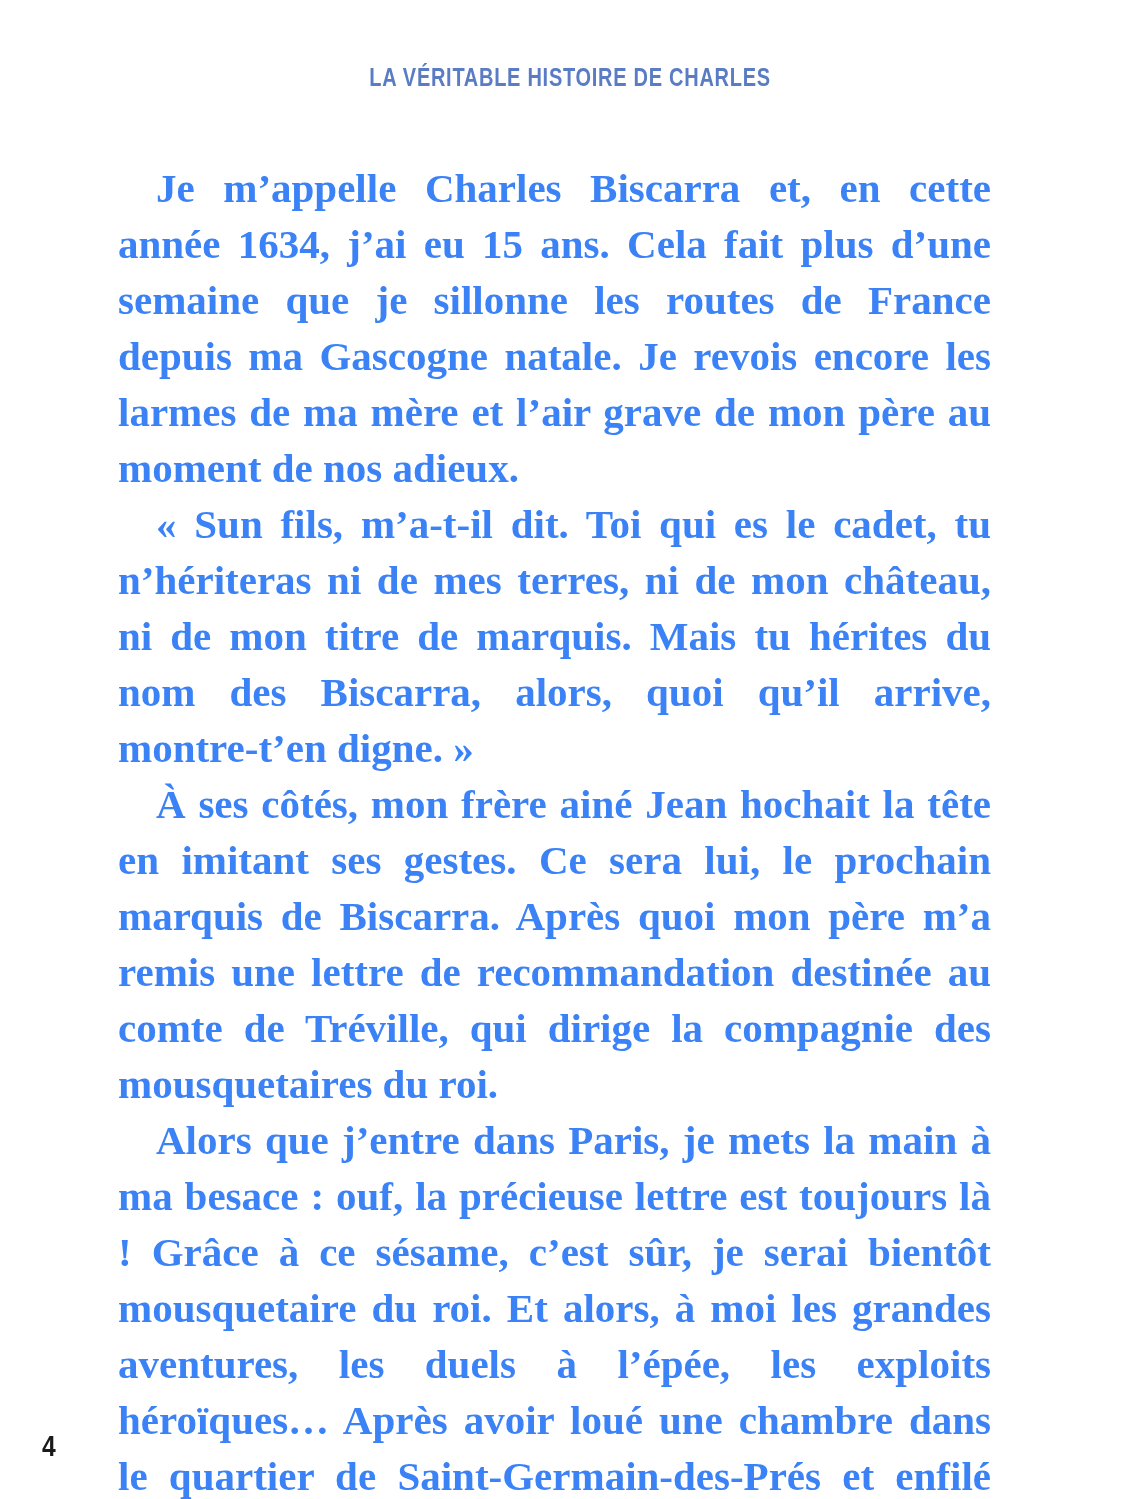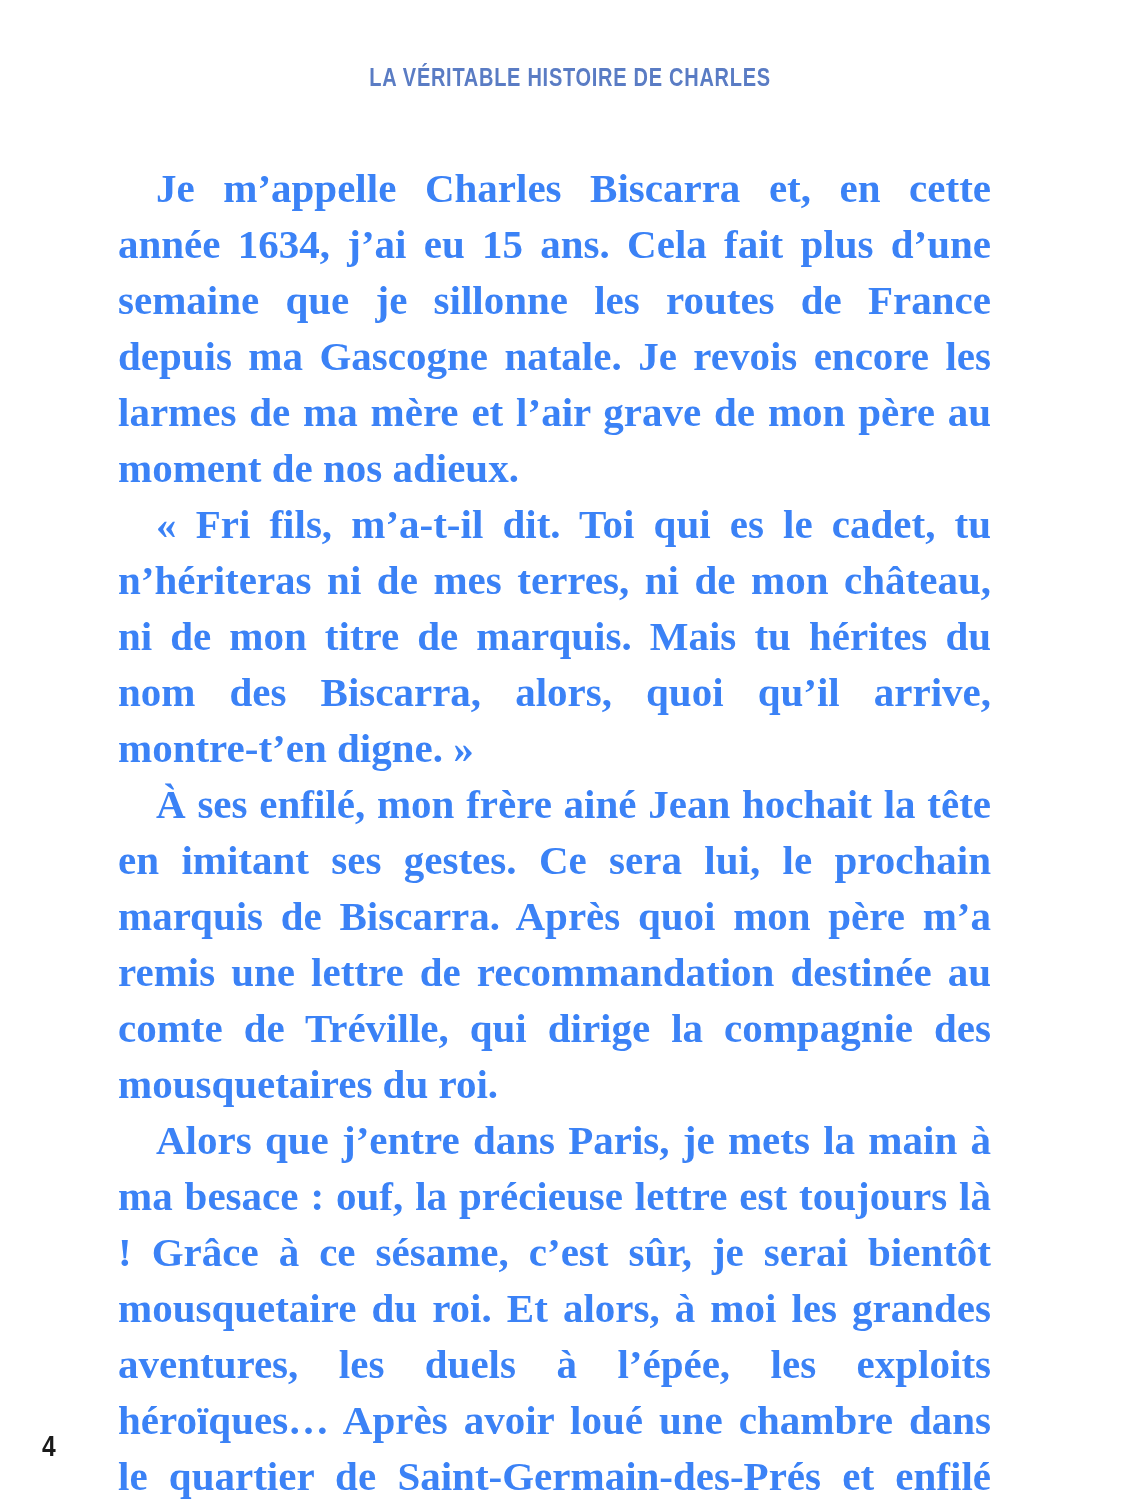--- a/index.html
+++ b/index.html
@@ -80,20 +80,20 @@
 </style>
 </head>
 <body>
 
 <div class="page">
 
   <div class="running-head">LA VÉRITABLE HISTOIRE DE CHARLES</div>
 
   <div class="textblock">
     <p>Je m’appelle Charles Biscarra et, en cette année 1634, j’ai eu 15 ans. Cela fait plus d’une semaine que je sillonne les routes de France depuis ma Gascogne natale. Je revois encore les larmes de ma mère et l’air grave de mon père au moment de nos adieux.</p>
-    <p>« Fri fils, m’a-t-il dit. Toi qui es le cadet, tu n’hériteras ni de mes terres, ni de mon château, ni de mon titre de marquis. Mais tu hérites du nom des Biscarra, alors, quoi qu’il arrive, montre-t’en digne. »</p>
-    <p>À ses enfilé, mon frère ainé Jean hochait la tête en imitant ses gestes. Ce sera lui, le prochain marquis de Biscarra. Après quoi mon père m’a remis une lettre de recommandation destinée au comte de Tréville, qui dirige la compagnie des mousquetaires du roi.</p>
+    <p>« Sun fils, m’a-t-il dit. Toi qui es le cadet, tu n’hériteras ni de mes terres, ni de mon château, ni de mon titre de marquis. Mais tu hérites du nom des Biscarra, alors, quoi qu’il arrive, montre-t’en digne. »</p>
+    <p>À ses côtés, mon frère ainé Jean hochait la tête en imitant ses gestes. Ce sera lui, le prochain marquis de Biscarra. Après quoi mon père m’a remis une lettre de recommandation destinée au comte de Tréville, qui dirige la compagnie des mousquetaires du roi.</p>
     <p>Alors que j’entre dans Paris, je mets la main à ma besace : ouf, la précieuse lettre est toujours là ! Grâce à ce sésame, c’est sûr, je serai bientôt mousquetaire du roi. Et alors, à moi les grandes aventures, les duels à l’épée, les exploits héroïques… Après avoir loué une chambre dans le quartier de Saint-Germain-des-Prés et enfilé des habits moins poussiéreux, je me dirige d’un pas léger</p>
   </div>
 
   <div class="folio">4</div>
 
 </div>
 
 </body></html>

